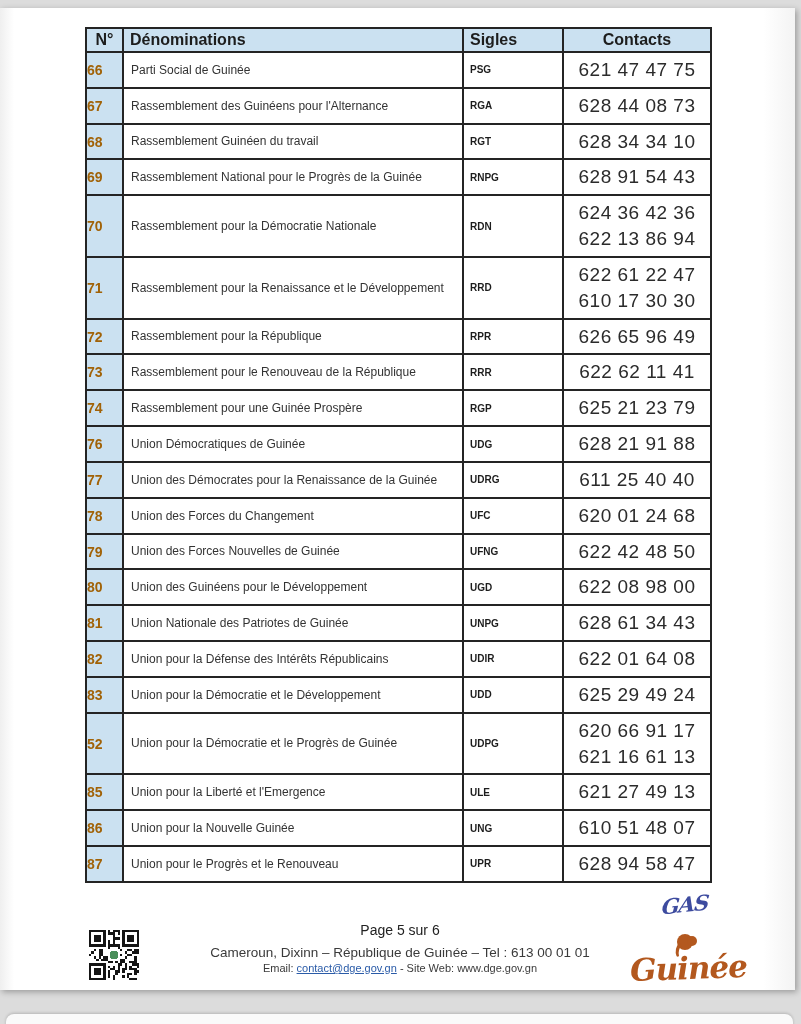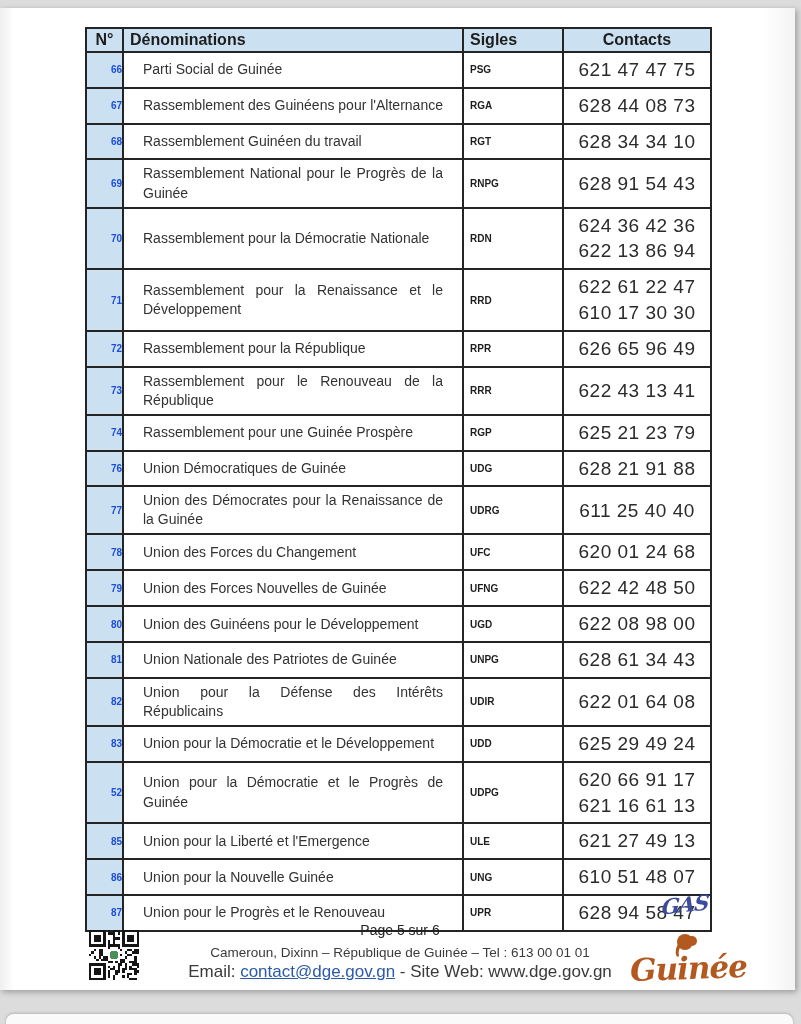--- a/index.html
+++ b/index.html
@@ -24,35 +24,35 @@
   }
   .parties th,.parties td{border:2px solid var(--border);vertical-align:middle;}
   .parties thead th{
     background:var(--hdr);font-weight:bold;font-size:16px;color:#1d1d1d;
     padding:2px 6px;text-align:left;
   }
   .parties thead th.c-num{width:37px;text-align:center;padding:2px 2px;}
   .parties thead th.c-name{width:340px;}
   .parties thead th.c-sigle{width:100px;}
   .parties thead th.c-contact{width:148px;text-align:center;}
-  td.num{background:var(--hdr);font-weight:bold;font-size:10px;text-align:right;color:#1d4ed8;}
-  td.name{font-size:14px;line-height:1.36;color:var(--text);padding:4px 19px;text-align:justify;}
+  td.num{background:var(--hdr);font-weight:bold;font-size:14px;text-align:left;color:#a16207;}
+  td.name{font-size:12px;line-height:1.36;color:var(--text);padding:4px 7px;text-align:justify;}
   td.sigle{font-weight:bold;font-size:10px;color:#1d1d1d;padding:2px 6px;}
   td.contacts{font-size:19px;color:#2b2b2b;text-align:center;line-height:1.36;padding:4px 2px;
     font-stretch:semi-condensed;letter-spacing:.5px;}
   .contact-line{white-space:nowrap;}
   .signature{
     position:absolute;top:884px;left:662px;color:var(--sig);
     font-family:"DejaVu Serif",serif;font-style:italic;font-weight:bold;font-size:21px;
     transform:skewX(-10deg) rotate(-6deg);letter-spacing:-1px;
   }
   .footer-text{position:absolute;top:914px;left:150px;width:500px;text-align:center;color:#3a3a3a;}
   .footer-page{font-weight:normal;font-size:14px;color:#222;margin-bottom:7px;}
   .footer-addr{font-size:13.5px;margin-bottom:2px;}
-  .footer-contact{font-size:17px;}
+  .footer-contact{font-size:11px;}
   .footer-contact a{color:var(--link);text-decoration:underline;cursor:pointer;}
   .qr{position:absolute;top:922px;left:89px;width:50px;height:50px;}
   .logo{position:absolute;top:924px;left:630px;width:110px;text-align:center;}
   .logo .logo-mark{display:block;margin:0 auto -8px auto;}
   .logo .logo-text{
     font-family:"DejaVu Serif",serif;font-style:italic;font-weight:bold;
     font-size:31px;color:var(--logo);letter-spacing:-1px;transform:rotate(-2deg);display:inline-block;
   }
 </style>
 </head>
@@ -127,21 +127,21 @@
             <td class="sigle">RPR</td>
             <td class="contacts">
               <div class="contact-line">626 65 96 49</div>
             </td>
           </tr>
           <tr>
             <td class="num">73</td>
             <td class="name">Rassemblement pour le Renouveau de la République</td>
             <td class="sigle">RRR</td>
             <td class="contacts">
-              <div class="contact-line">622 43 13 41</div>
+              <div class="contact-line">622 62 11 41</div>
             </td>
           </tr>
           <tr>
             <td class="num">74</td>
             <td class="name">Rassemblement pour une Guinée Prospère</td>
             <td class="sigle">RGP</td>
             <td class="contacts">
               <div class="contact-line">625 21 23 79</div>
             </td>
           </tr>

